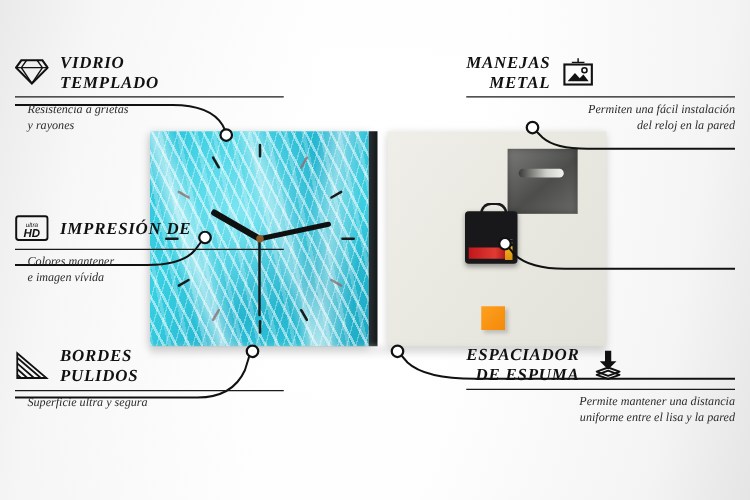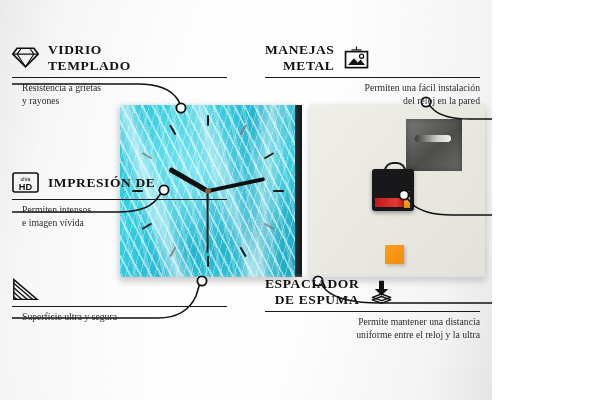--- a/index.html
+++ b/index.html
@@ -1,23 +1,24 @@
 <!DOCTYPE html>
 <html><head>
 <meta charset="utf-8">
 <style>
   html,body{margin:0;padding:0;}
   body{
     width:600px;height:400px;overflow:hidden;
     font-family:"Liberation Serif",serif;
     background:#ffffff;
   }
-  .stage{position:relative;width:492px;height:400px;overflow:hidden;
+  .stage{position:relative;width:600px;height:400px;overflow:hidden;
     background:
       radial-gradient(ellipse 70% 85% at 50% 45%, #ffffff 0%, #fbfbfb 45%, #f2f2f2 78%, #e8e8e8 100%);
+    font-style: italic;
   }
   .stage:before{
     content:"";position:absolute;inset:0;
     background:linear-gradient(100deg,#e9e9e9 0%,#f7f7f7 12%,#ffffff 40%,#ffffff 60%,#f4f4f4 88%,#e4e4e4 100%);
     opacity:.85;
   }
   .stage > *{position:relative;}
 
   
   .product{position:absolute;left:120px;top:105px;width:365px;height:175px;}
@@ -180,33 +181,37 @@
           <text x="17" y="12.4" font-family="Liberation Sans, sans-serif" font-size="6.4" text-anchor="middle" fill="currentColor">ultra</text>
           <text x="17" y="23" font-family="Liberation Sans, sans-serif" font-size="11.6" font-weight="bold" text-anchor="middle" fill="currentColor">HD</text>
         </svg>
       </span>
       <div class="title">
         <div>IMPRESIÓN DE</div>
       </div>
     </div>
     <div class="rule"></div>
     <div class="desc">
-      <div>Permiten intensos</div>
+      <div>Colores mantener</div>
       <div>e imagen vívida</div>
     </div>
   </div>
 
   <div class="callout left" style="top:277px">
     <div class="head">
       <span class="ico">
         <svg viewBox="0 0 30 26">
             <path d="M2 2 L28 24 L2 24 Z" fill="none" stroke="currentColor" stroke-width="1.6"></path>
             <path d="M2 6l21 18M2 11l15 13M2 16l9 8M2 21l3.5 3" stroke="currentColor" stroke-width="1.5" fill="none"></path>
           </svg>
       </span>
+      <div class="title">
+        <div>BORDES</div>
+        <div>PULIDOS</div>
+      </div>
     </div>
     <div class="rule"></div>
     <div class="desc">
       <div>Superficie ultra y segura</div>
     </div>
   </div>
 
   <div class="callout right" style="top:42px">
     <div class="head">
       <div class="title">
@@ -241,17 +246,17 @@
         <svg viewBox="0 0 30 30">
             <path d="M12 2h6v10h5l-8 8-8-8h5z" fill="currentColor"></path>
             <path d="M15 21l11 4-11 4-11-4z" fill="none" stroke="currentColor" stroke-width="1.8" stroke-linejoin="round"></path>
             <path d="M15 18l11 4-11 4-11-4z" fill="none" stroke="currentColor" stroke-width="1.8" stroke-linejoin="round"></path>
           </svg>
       </span>
     </div>
     <div class="rule"></div>
     <div class="desc">
       <div>Permite mantener una distancia</div>
-      <div>uniforme entre el reloj y la ultra</div>
+      <div>uniforme entre el lisa y la pared</div>
     </div>
   </div>
 
 </div>
 
 </body></html>

